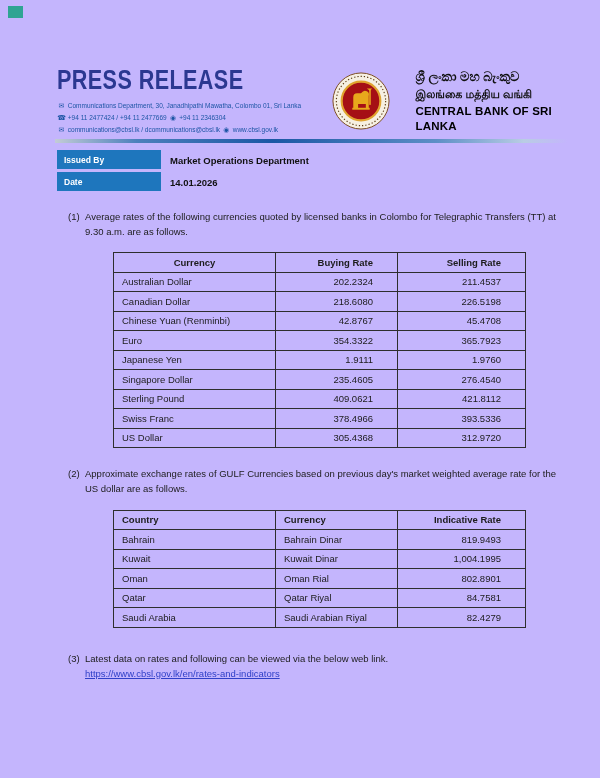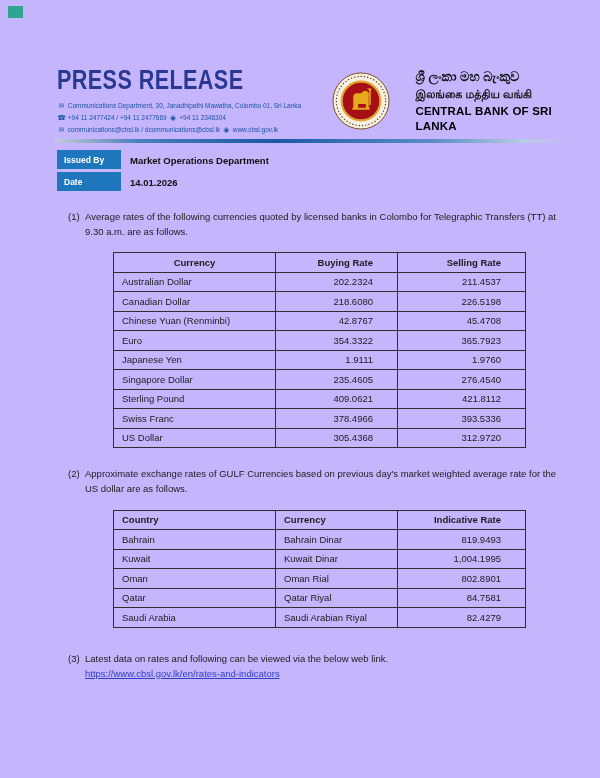--- a/index.html
+++ b/index.html
@@ -28,21 +28,21 @@
 
   .divider {
     position:absolute; top:139px; left:55px; right:0; height:3.5px;
     background:linear-gradient(90deg,#c3ccd6 0%,#4c80bc 15%,#1b57a5 40%,#5d8fc6 70%,#b9cde4 86%,rgba(255,255,255,0) 94%);
   }
 
   
   .meta { position:absolute; top:150px; left:57px; }
   .meta-row { display:flex; align-items:stretch; margin-bottom:3px; }
   .meta-label {
-    width:64px; background:#1e76bd; color:#fff; font-weight:bold; font-size:8.5px;
+    width:104px; background:#1e76bd; color:#fff; font-weight:bold; font-size:8.5px;
     padding:4.5px 0 4.5px 7px;
   }
   .meta-value { font-weight:bold; font-size:9.5px; padding:4.5px 0 0 9px; color:#111; }
 
   
   .content { position:absolute; top:210px; left:68px; width:488px; }
   .item { display:flex; font-size:9.5px; line-height:1.55; color:#1c1c1c; }
   .item-num { width:17px; flex:none; }
   .item-text { flex:1; text-align:justify; }
   .weblink { color:#3040c8; text-decoration:underline; font-size:9.5px; }

